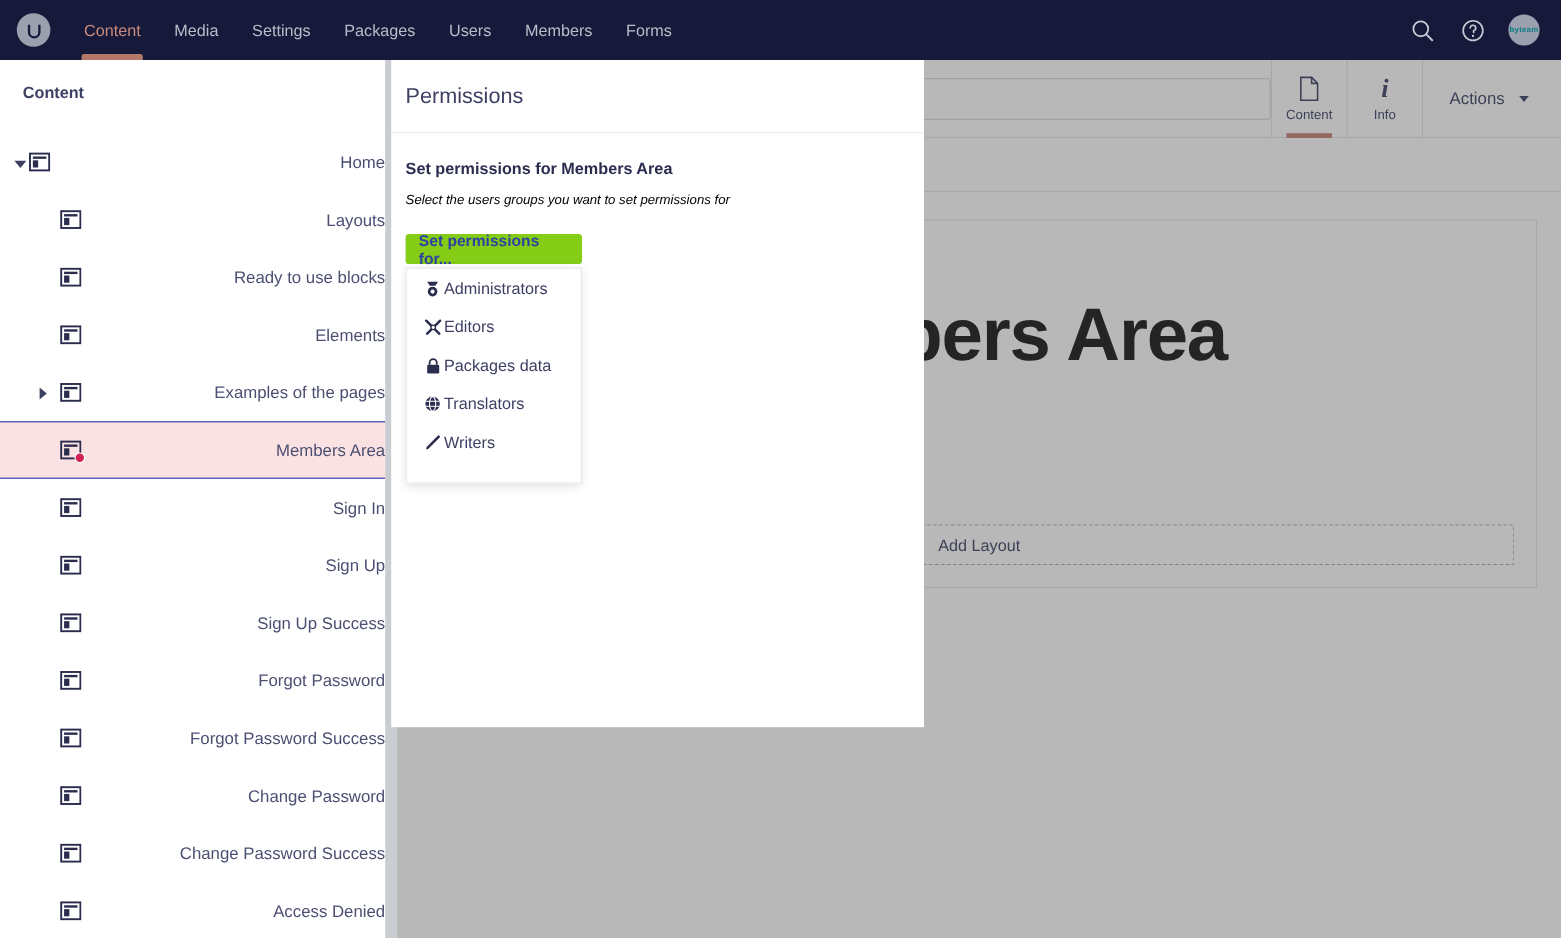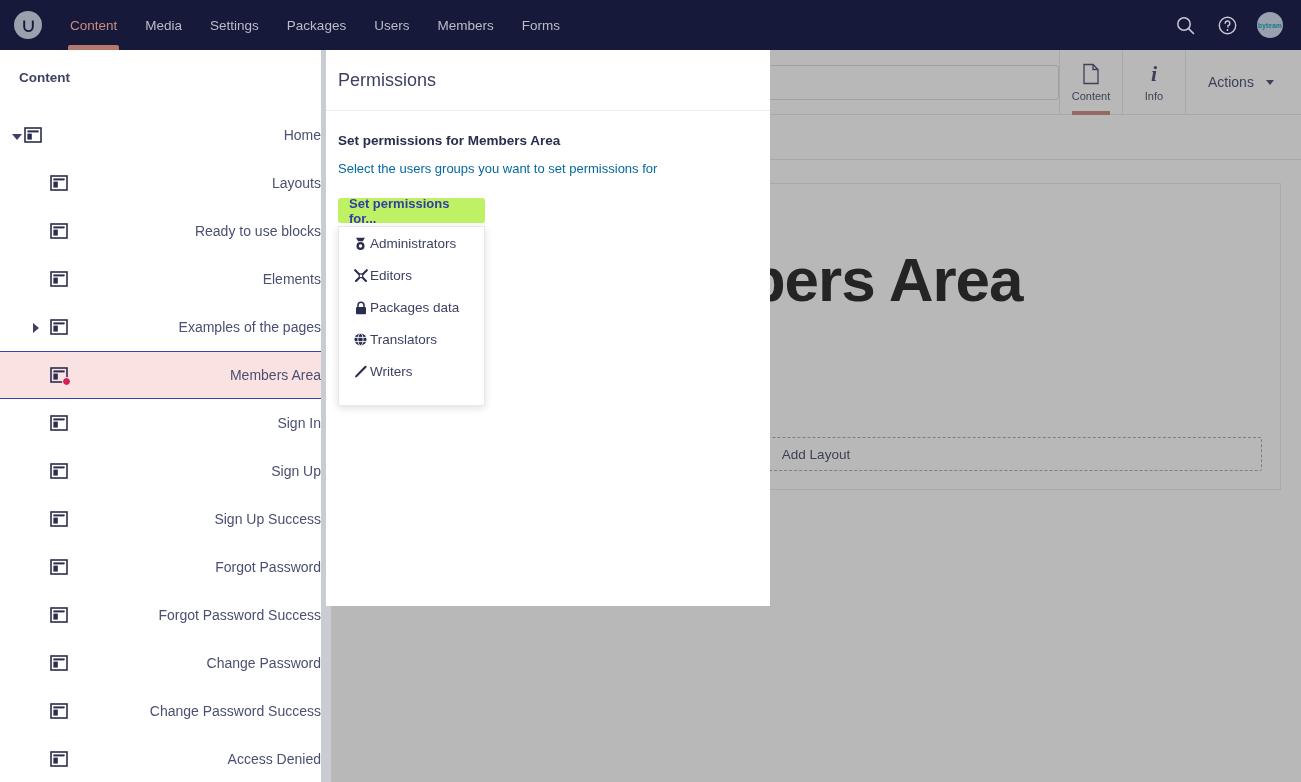--- a/index.html
+++ b/index.html
@@ -148,25 +148,25 @@
     position: absolute; left: 326px; top: 50px; width: 444px; height: 556px;
     background: #fff; z-index: 40; overflow: hidden;
   }
   .overlay-header {
     height: 61px; border-bottom: 1px solid #eceded; display: flex; align-items: center;
     padding-left: 12px;
   }
   .overlay-title { font-size: 18px; color: #3d3f63; font-weight: 400; }
   .overlay-body { padding: 22px 12px 0 12px; }
   .ov-h { font-size: 13.5px; font-weight: bold; color: #2b2d4f; }
-  .ov-sub { font-size: 13px; color: #0369a1; margin-top: 13px; }
+  .ov-sub { font-size: 11px; color: #000000; margin-top: 13px; font-style: italic; }
 
   .dd-wrap { margin-top: 22px; width: 147px; }
   .dd-button {
-    background: #bef264; border-radius: 3px; height: 25px; padding: 0 11px;
+    background: #84cc16; border-radius: 3px; height: 25px; padding: 0 11px;
     display: flex; align-items: center; color: #2f3fa3; font-weight: bold;
     font-size: 13px; cursor: pointer;
   }
   .dd-menu {
     margin-top: 3px; background: #fff; border: 1px solid #e8e9eb;
     box-shadow: 0 2px 8px rgba(0,0,0,0.13); padding: 9px 0 9px 0;
   }
   .dd-item {
     height: 32px; display: flex; align-items: flex-start; padding-left: 14px;
     font-size: 13.5px; color: #3d3f63; cursor: pointer;

